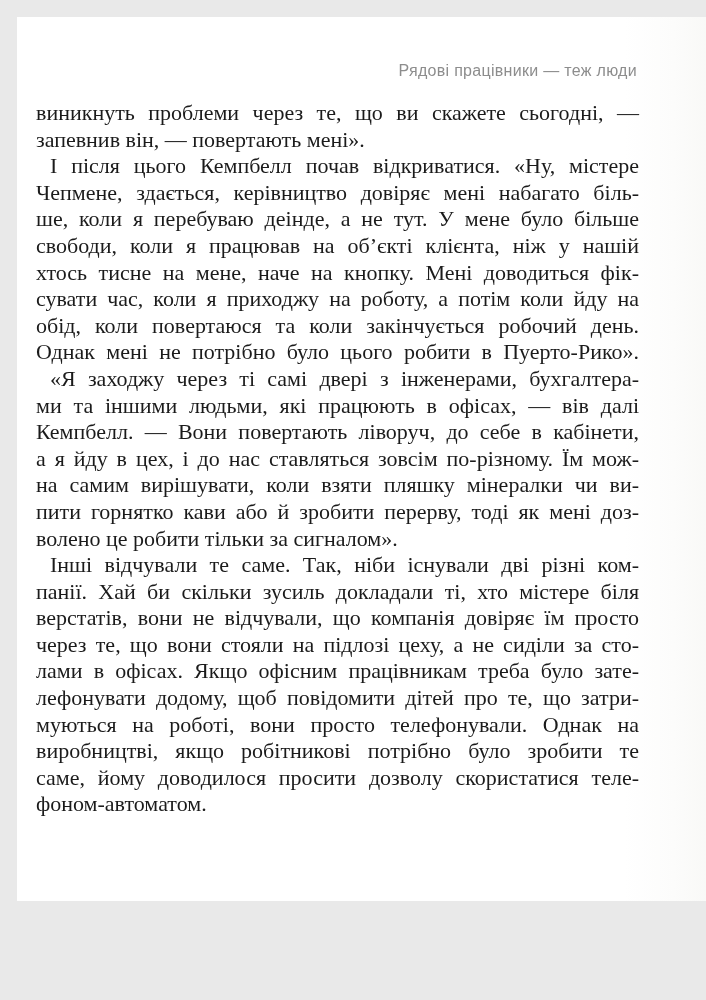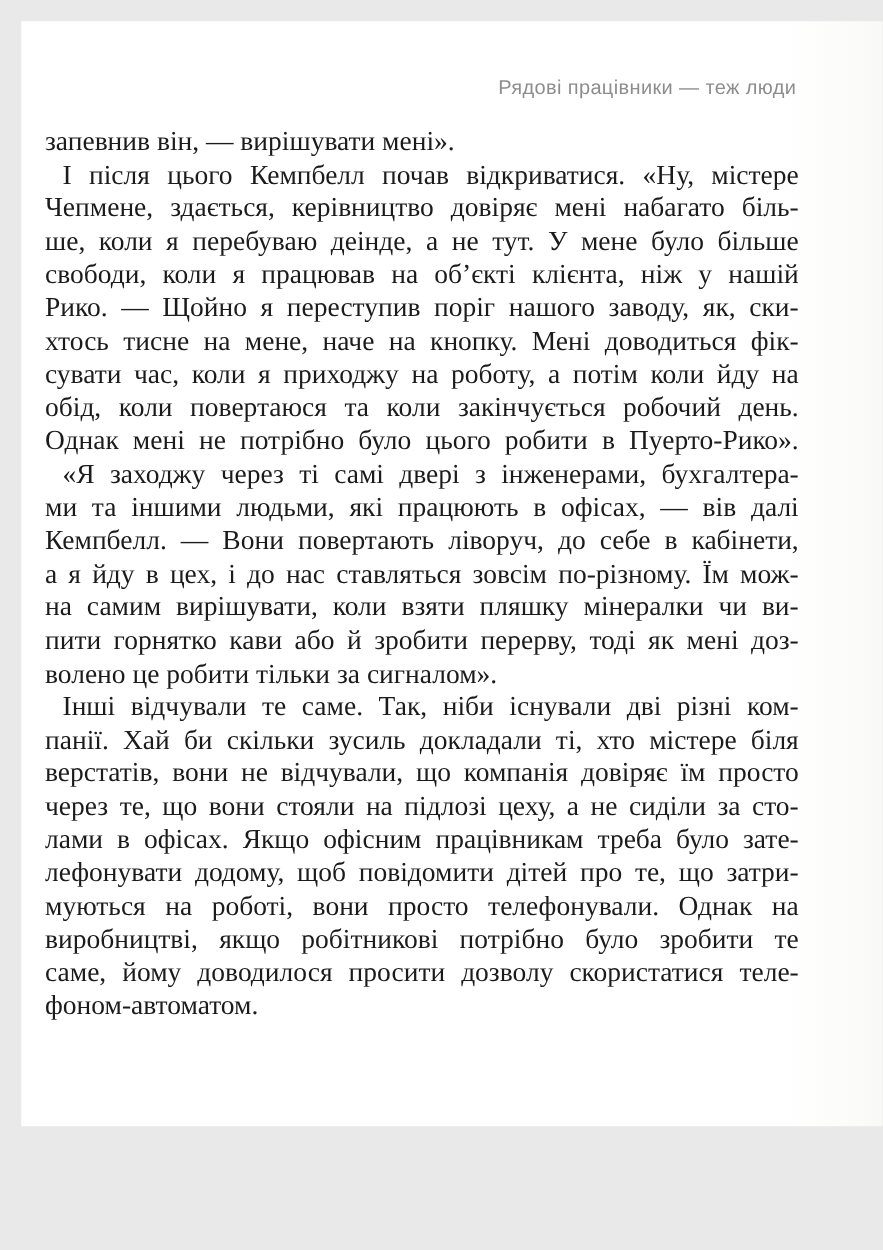--- a/index.html
+++ b/index.html
@@ -60,26 +60,26 @@
     color: var(--page-number-text, #262626);
   }
 </style>
 </head>
 <body>
 
 <div class="page" style="--background: #ffffff; --body-text: #1b1b1b; --header-text: #8d8d8d; --page-number-text: #262626;">
   <div class="running-header">Рядові працівники — теж люди</div>
 
   <div class="body-text">
-      <div class="line last">запевнив він, — вирішувати мені».</div>
+      <div class="line">виникнуть проблеми через те, що ви скажете сьогодні, —</div>
+      <div class="line last">запевнив він, — повертають мені».</div>
       <div class="line indent">І після цього Кемпбелл почав відкриватися. «Ну, містере</div>
       <div class="line">Чепмене, здається, керівництво довіряє мені набагато біль-</div>
       <div class="line">ше, коли я перебуваю деінде, а не тут. У мене було більше</div>
       <div class="line">свободи, коли я працював на об’єкті клієнта, ніж у нашій</div>
-      <div class="line">Рико. — Щойно я переступив поріг нашого заводу, як, ски-</div>
       <div class="line">хтось тисне на мене, наче на кнопку. Мені доводиться фік-</div>
       <div class="line">сувати час, коли я приходжу на роботу, а потім коли йду на</div>
       <div class="line">обід, коли повертаюся та коли закінчується робочий день.</div>
       <div class="line">Однак мені не потрібно було цього робити в Пуерто-Рико».</div>
       <div class="line indent">«Я заходжу через ті самі двері з інженерами, бухгалтера-</div>
       <div class="line">ми та іншими людьми, які працюють в офісах, — вів далі</div>
       <div class="line">Кемпбелл. — Вони повертають ліворуч, до себе в кабінети,</div>
       <div class="line">а я йду в цех, і до нас ставляться зовсім по-різному. Їм мож-</div>
       <div class="line">на самим вирішувати, коли взяти пляшку мінералки чи ви-</div>
       <div class="line">пити горнятко кави або й зробити перерву, тоді як мені доз-</div>

